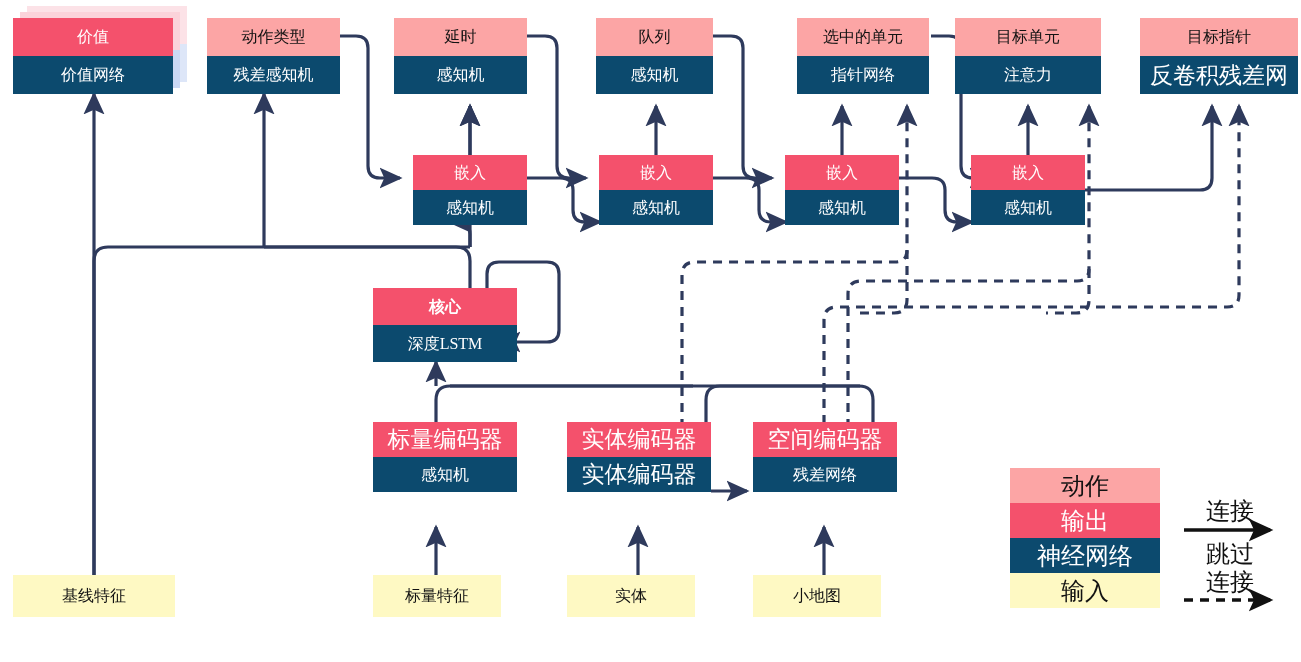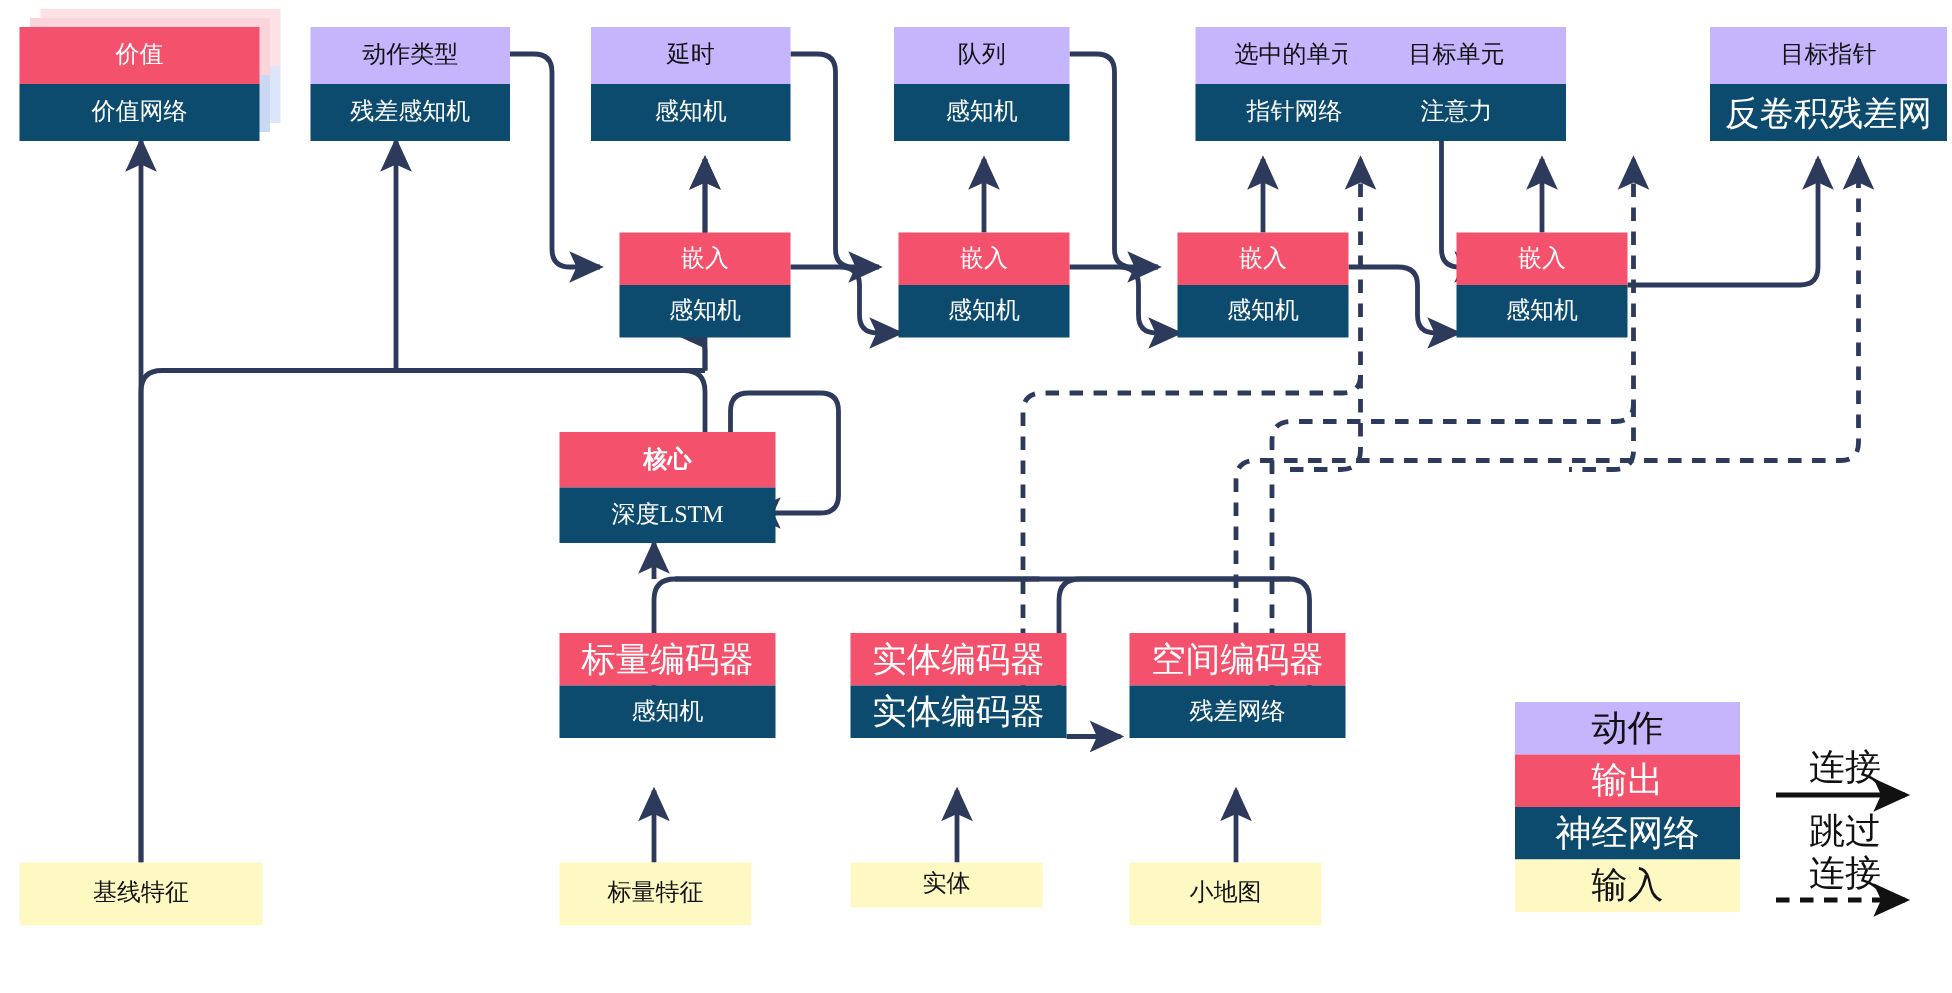--- a/index.html
+++ b/index.html
@@ -4,21 +4,21 @@
 <style>
   html,body{margin:0;padding:0;background:#ffffff;}
   body{font-family:"Liberation Serif","DejaVu Serif",serif;}
   #stage{position:relative;width:1301px;height:662px;background:#fff;overflow:hidden;}
   #wires{position:absolute;left:0;top:0;width:1301px;height:662px;}
 
   .node{position:absolute;box-sizing:border-box;z-index:3;}
   .cell{box-sizing:border-box;width:100%;text-align:center;
         font-size:16px;line-height:1.0;white-space:nowrap;
         display:flex;align-items:center;justify-content:center;}
-  .c-action{background:#c4b5fd;color:#121212;}
+  .c-action{background:#fca5a5;color:#121212;}
   .c-output{background:#F4516C;color:#ffffff;}
   .c-net{background:#0c4a6e;color:#ffffff;}
   .c-input{background:#fef9c3;color:#121212;}
 
   .ghost{position:absolute;z-index:1;}
   .ghost .cell{opacity:1;}
   .g1 .c-output{background:#FBD3DA;}
   .g1 .c-net{background:#CBD8F4;}
   .g2 .c-output{background:#FCE2E7;}
   .g2 .c-net{background:#DDE6F8;}
@@ -127,21 +127,21 @@
   <div class="node" style="left:580px;top:18px;width:133px;height:76px;padding-left:16px;">
     <div class="cell c-action" style="height:38px;">队列</div>
     <div class="cell c-net" style="height:38px;">感知机</div>
   </div>
 
   <div class="node" style="left:764px;top:18px;width:165px;height:60px;padding-left:33px;">
     <div class="cell c-action" style="height:38px;">选中的单元</div>
     <div class="cell c-net" style="height:38px;">指针网络</div>
   </div>
 
-  <div class="node" style="left:898px;top:18px;width:146px;height:55px;">
+  <div class="node" style="left:955px;top:18px;width:146px;height:55px;">
     <div class="cell c-action" style="height:38px;">目标单元</div>
     <div class="cell c-net" style="height:38px;">注意力</div>
   </div>
 
   <div class="node" style="left:1140px;top:18px;width:158px;height:76px;">
     <div class="cell c-action" style="height:38px;">目标指针</div>
     <div class="cell c-net" style="height:38px;font-size:23px;">反卷积残差网</div>
   </div>
 
   <div class="node" style="left:413px;top:155px;width:114px;height:70px;">
@@ -179,21 +179,21 @@
     <div class="cell c-net" style="height:35px;">残差网络</div>
   </div>
 
   <div class="node" style="left:13px;top:575px;width:162px;height:42px;">
     <div class="cell c-input" style="height:42px;">基线特征</div>
   </div>
   <div class="node" style="left:373px;top:575px;width:128px;height:42px;">
     <div class="cell c-input" style="height:42px;">标量特征</div>
   </div>
   <div class="node" style="left:567px;top:575px;width:128px;height:42px;">
-    <div class="cell c-input" style="height:30px;">实体</div>
+    <div class="cell c-input" style="height:42px;">实体</div>
   </div>
   <div class="node" style="left:753px;top:575px;width:128px;height:42px;">
     <div class="cell c-input" style="height:42px;">小地图</div>
   </div>
 
   <div class="legend" style="left:1010px;top:468px;width:150px;height:140px;">
     <div class="cell c-action" style="height:35px;">动作</div>
     <div class="cell c-output" style="height:35px;">输出</div>
     <div class="cell c-net" style="height:35px;">神经网络</div>
     <div class="cell c-input" style="height:35px;">输入</div>

